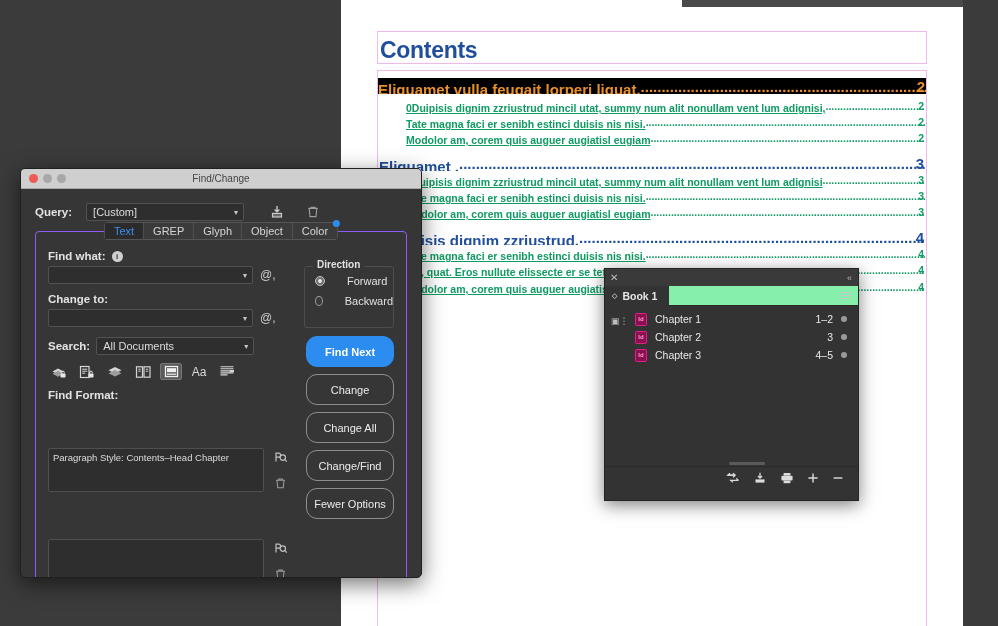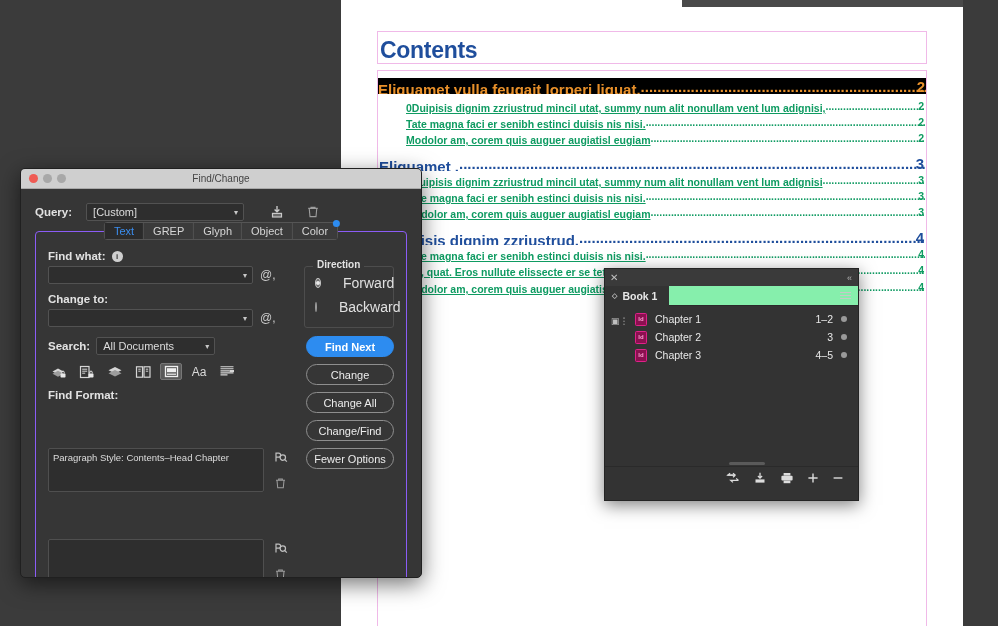--- a/index.html
+++ b/index.html
@@ -158,21 +158,21 @@
   .radio-row { display: flex; align-items: center; gap: 6px; margin: 8px 0 0 10px; }
   .radio {
     width: 10px; height: 10px; border-radius: 50%;
     border: 1px solid #9a9a9a; background: #3a3a3a;
     display: flex; align-items: center; justify-content: center;
   }
   .radio.on { background: #6e6e6e; border-color: #c8c8c8; }
   .radio.on::after {
     content:""; width: 4px; height: 4px; border-radius: 50%; background: #e8e8e8;
   }
-  .radio-label { font-size: 14px; color: #e0e0e0; padding-left: 16px; }
+  .radio-label { font-size: 11px; color: #e0e0e0; padding-left: 16px; }
 
   .opt-icons { display: flex; gap: 6px; margin-top: 8px; }
   .opt-icon {
     width: 22px; height: 17px; display: flex; align-items: center;
     justify-content: center; border-radius: 2px; color: #d9d9d9; font-size: 11px;
   }
   .opt-icon.sel { background: #5a5a5a; border: 1px solid #777; }
 
   .fmt-box {
     background: #2e2e2e; border: 1px solid #4f4f4f; border-radius: 2px;
@@ -182,21 +182,21 @@
   .fmt-side {
     display: flex; flex-direction: column; justify-content: space-between;
     height: 44px; margin-left: 8px; margin-top: 3px;
   }
 
   .btn-col {
     position: absolute; right: 12px; top: 104px;
     display: flex; flex-direction: column; gap: 7px; align-items: center;
   }
   .btn {
-    width: 88px; height: 21px; border-radius: 11px;
+    width: 88px; height: 31px; border-radius: 11px;
     border: 1px solid #8e8e8e; background: transparent; color: #ececec;
     font-size: 11px; display: flex; align-items: center; justify-content: center;
     font-family: "Liberation Sans", sans-serif;
   }
   .btn.primary { background: #2d8cf0; border-color: #2d8cf0; color: #fff; font-weight: bold; }
   .done-row { display: flex; justify-content: flex-end; padding: 10px 14px 0 0; }
   .btn.done { width: 76px; }
 
   
   .bookpanel {
@@ -356,21 +356,21 @@
         <div class="field-row">
           <div class="input" style="width:205px;">
             <span placeholder=""></span>
             <span class="caret">▾</span>
           </div>
           <span class="at-icon">@,</span>
         </div>
 
         <div class="row" style="margin-top:10px; gap:6px;">
           <span class="label">Search:</span>
-          <div class="select" style="width:119px;">
+          <div class="select" style="width:158px;">
             <span>All Documents</span>
             <span class="caret">▾</span>
           </div>
         </div>
 
         <div class="opt-icons">
           <div class="opt-icon">
             <svg width="17" height="14" viewBox="0 0 17 14">
                 <path d="M1.5 6.5L7 3.5l5.5 3L7 9.5z" fill="#d6d6d6"></path>
                 <path d="M1.5 8.8L7 5.8l5.5 3L7 11.8z" fill="#9d9d9d"></path>

